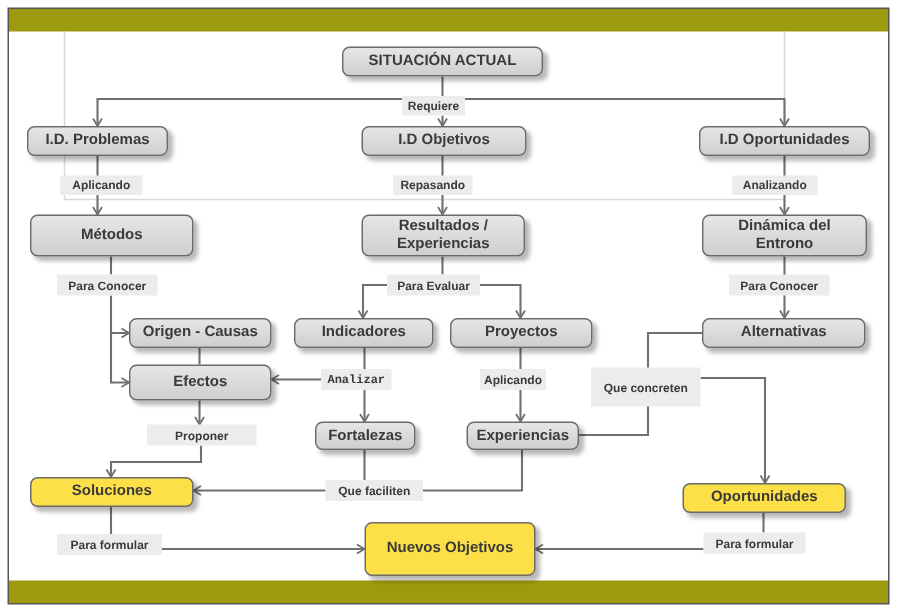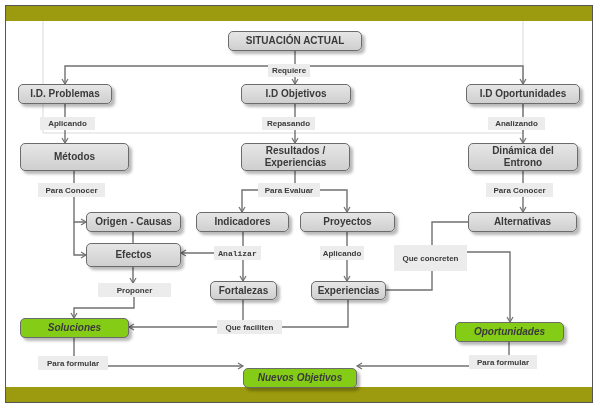--- a/index.html
+++ b/index.html
@@ -8,21 +8,21 @@
   .frame { position: absolute; left: 5px; top: 5px; width: 588px; height: 398px;
            border: 1px solid #555; box-sizing: border-box; background: #fff; }
   .band-top { position: absolute; left: 6px; top: 6px; width: 586px; height: 15px; }
   .band-bottom { position: absolute; left: 6px; top: 387px; width: 586px; height: 15px; }
   svg.links { position: absolute; left: 0; top: 0; width: 600px; height: 409px; }
   .node { position: absolute; box-sizing: border-box; border: 1px solid #6b6b6b;
           border-radius: 5px; display: flex; align-items: center; justify-content: center;
           text-align: center; font-weight: bold; font-size: 10px; color: #3a3a3a;
           line-height: 12px; box-shadow: 3px 3px 3px rgba(0,0,0,0.28); }
   .node.gray { background: linear-gradient(#e6e6e6, #cfcfcf); }
-  .node.white { background: #84cc16; font-style: italic; }
+  .node.white { background: #fde047; }
   .lbl { position: absolute; box-sizing: border-box; background: #ececec;
          display: flex; align-items: center; justify-content: center;
          font-weight: bold; font-size: 8px; color: #3a3a3a; white-space: nowrap; }
 </style>
 </head>
 <body>
 
 <div class="frame" style="border-color: rgb(85, 85, 85);"></div>
 <div class="band-top" style="background: rgb(156, 154, 14);"></div>
 <div class="band-bottom" style="background: rgb(156, 154, 14);"></div>
@@ -95,21 +95,21 @@
 <div class="node gray" style="left:300px;top:212px;width:95px;height:20px;">Proyectos</div>
 <div class="node gray" style="left:468px;top:212px;width:109px;height:20px;">Alternativas</div>
 
 <div class="node gray" style="left:86px;top:243px;width:95px;height:24px;">Efectos</div>
 
 <div class="node gray" style="left:210px;top:281px;width:67px;height:19px;">Fortalezas</div>
 <div class="node gray" style="left:311px;top:281px;width:75px;height:19px;">Experiencias</div>
 
 <div class="node white" style="left:20px;top:318px;width:109px;height:20px;">Soluciones</div>
 <div class="node white" style="left:455px;top:322px;width:109px;height:20px;">Oportunidades</div>
-<div class="node white" style="left:243px;top:368px;width:114px;height:20px;">Nuevos Objetivos</div>
+<div class="node white" style="left:243px;top:348px;width:114px;height:36px;">Nuevos Objetivos</div>
 
 <div class="lbl" style="left:268px;top:64px;width:42px;height:13px;">Requiere</div>
 <div class="lbl" style="left:40px;top:117px;width:55px;height:13px;">Aplicando</div>
 <div class="lbl" style="left:262px;top:117px;width:53px;height:13px;">Repasando</div>
 <div class="lbl" style="left:488px;top:117px;width:57px;height:13px;">Analizando</div>
 
 <div class="lbl" style="left:38px;top:183px;width:67px;height:14px;">Para Conocer</div>
 <div class="lbl" style="left:258px;top:183px;width:62px;height:14px;">Para Evaluar</div>
 <div class="lbl" style="left:486px;top:183px;width:67px;height:14px;">Para Conocer</div>
 

